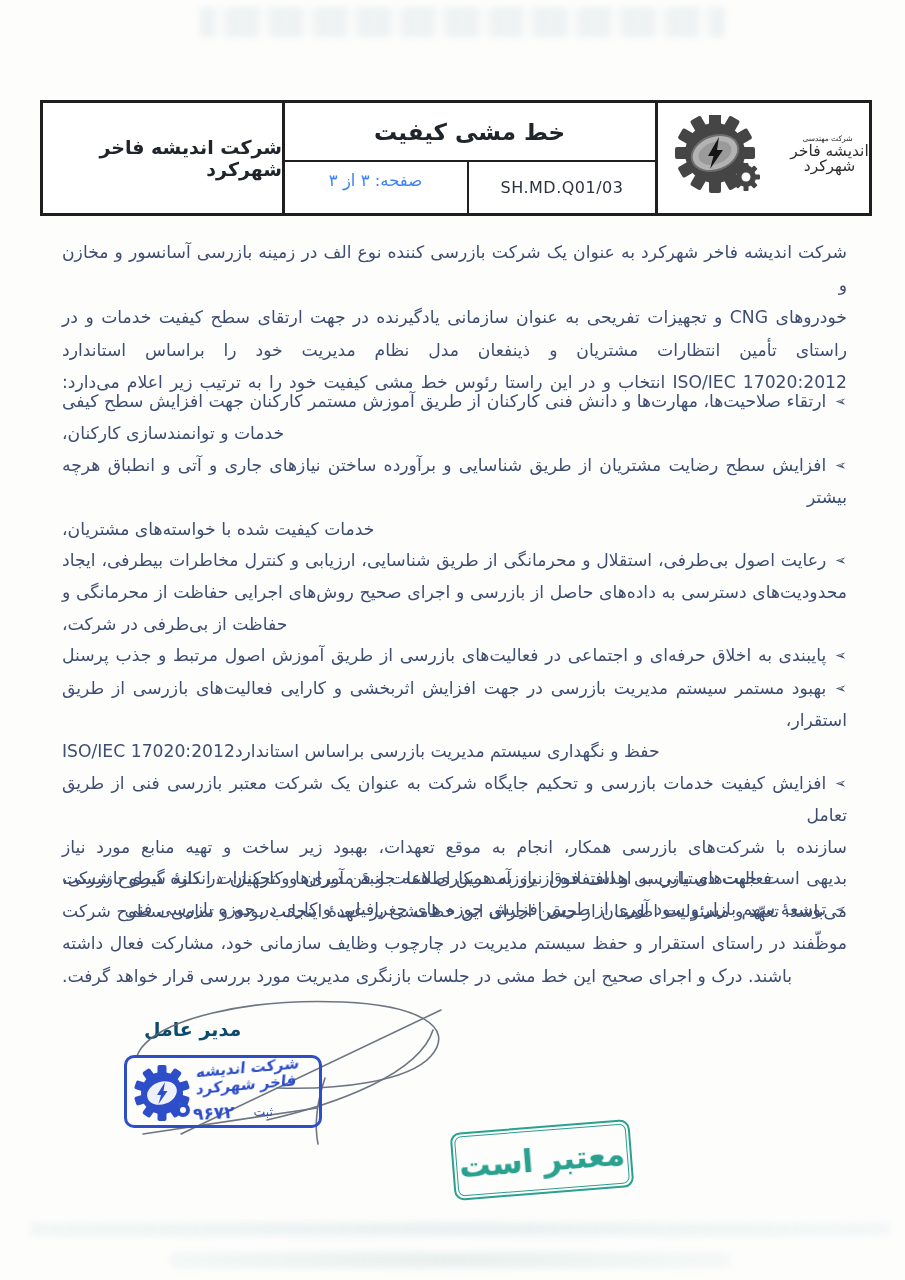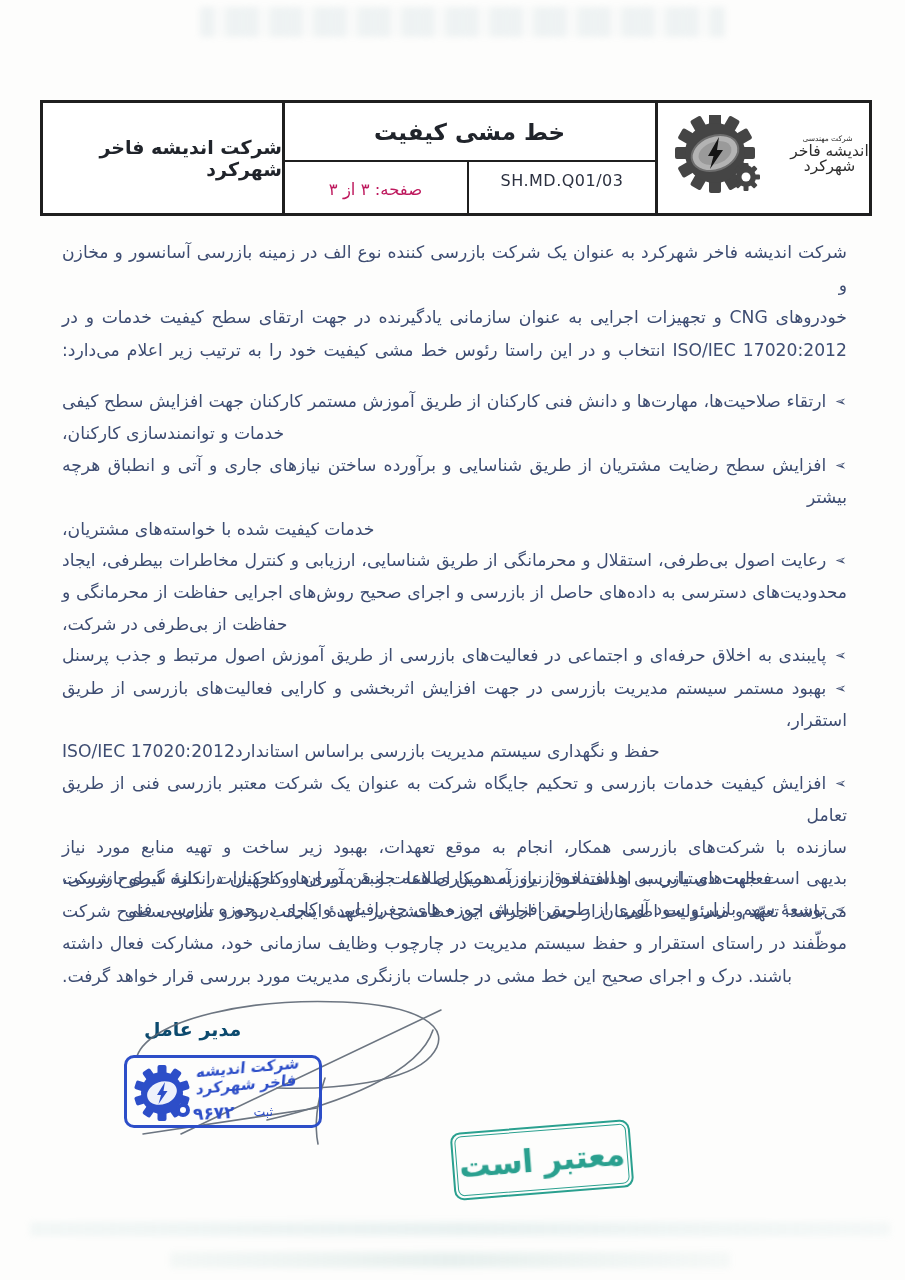--- a/index.html
+++ b/index.html
@@ -21,22 +21,22 @@
     border:3px solid #1f1f1f;box-sizing:border-box;background:#fff;}
   .vline,.hline{position:absolute;background:#1f1f1f;}
   .v1{left:239px;top:0;width:2.5px;height:110px;}
   .v2{left:612px;top:0;width:2.5px;height:110px;}
   .v3{left:424px;top:57px;width:2px;height:53px;}
   .h1{left:239px;top:57px;width:375px;height:2px;}
   .cell{position:absolute;display:flex;align-items:center;justify-content:center;
     box-sizing:border-box;color:#20242b;}
   .cell-company{left:0;top:0;width:239px;height:110px;font-size:19px;font-weight:bold;direction:rtl;}
   .cell-title{left:241px;top:0;width:371px;height:57px;font-size:23px;font-weight:bold;direction:rtl;}
-  .cell-page{left:241px;top:56px;width:183px;height:61px;font-size:16.5px;direction:rtl;color:#be185d;}
-  .cell-code{left:426px;top:52px;width:186px;height:51px;font-size:16px;letter-spacing:.5px;color:#2c3140;}
+  .cell-page{left:241px;top:47px;width:183px;height:61px;font-size:16.5px;direction:rtl;color:#3b82f6;}
+  .cell-code{left:426px;top:59px;width:186px;height:51px;font-size:16px;letter-spacing:.5px;color:#2c3140;}
   .cell-logo{left:614px;top:0;width:215px;height:110px;justify-content:flex-start;}
   .logo-text{direction:rtl;text-align:center;line-height:1;margin-top:-6px;color:#2e2e2e;}
   .logo-text .small{display:block;font-size:7.5px;letter-spacing:.5px;margin:0 4px 1px 0;}
   .logo-text .big{display:block;font-size:15.5px;font-weight:normal;}
   
   .textcol{position:absolute;left:62px;width:785px;direction:rtl;font-size:17.2px;}
   .intro{top:236px;}
   .bullets{top:386px;}
   .closing{top:862px;}
   .intro .ln,.closing .ln{height:32.6px;line-height:32.6px;}
@@ -132,21 +132,22 @@
       </span>
       <div class="logo-text">
         <span class="small">شرکت مهندسی</span>
         <span class="big">اندیشه فاخر شهرکرد</span>
       </div>
     </div>
   </div>
 
   <div id="intro" class="textcol intro">
       <div class="ln j">شرکت اندیشه فاخر شهرکرد به عنوان یک شرکت بازرسی کننده نوع الف در زمینه بازرسی آسانسور و مخازن و</div>
-      <div class="ln j">خودروهای CNG و تجهیزات اجرایی به عنوان سازمانی یادگیرنده در جهت ارتقای سطح کیفیت خدمات و در</div>
+      <div class="ln j">خودروهای CNG و تجهیزات تفریحی به عنوان سازمانی یادگیرنده در جهت ارتقای سطح کیفیت خدمات و در</div>
+      <div class="ln j">راستای تأمین انتظارات مشتریان و ذینفعان مدل نظام مدیریت خود را براساس استاندارد</div>
       <div class="ln j">ISO/IEC 17020:2012 انتخاب و در این راستا رئوس خط مشی کیفیت خود را به ترتیب زیر اعلام می‌دارد:</div>
     </div>
   <div id="bullets" class="textcol bullets">
       <div>
         <div class="ln j"><span class="marker">➢</span>ارتقاء صلاحیت‌ها، مهارت‌ها و دانش فنی کارکنان از طریق آموزش مستمر کارکنان جهت افزایش سطح کیفی</div>
         <div class="ln ri">خدمات و توانمندسازی کارکنان،</div>
       </div>
       <div>
         <div class="ln j"><span class="marker">➢</span>افزایش سطح رضایت مشتریان از طریق شناسایی و برآورده ساختن نیازهای جاری و آتی و انطباق هرچه بیشتر</div>
         <div class="ln ri">خدمات کیفیت شده با خواسته‌های مشتریان،</div>

